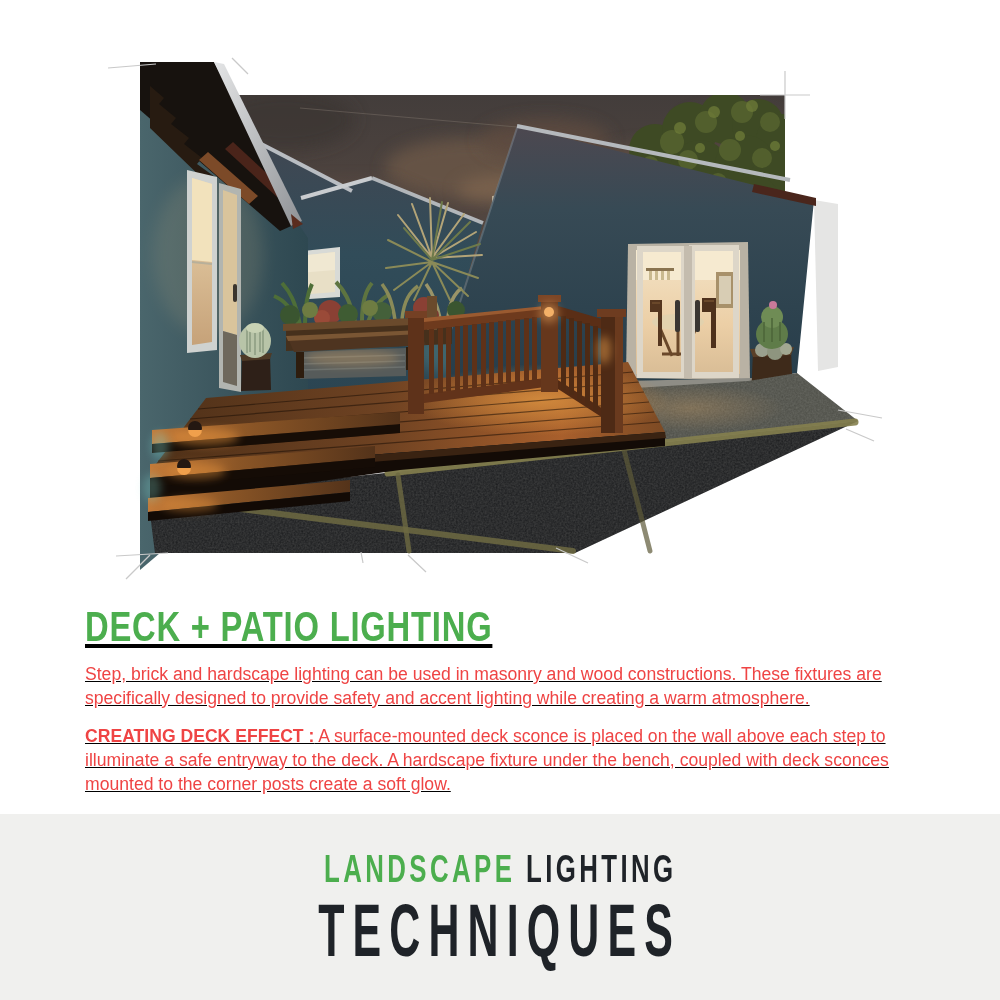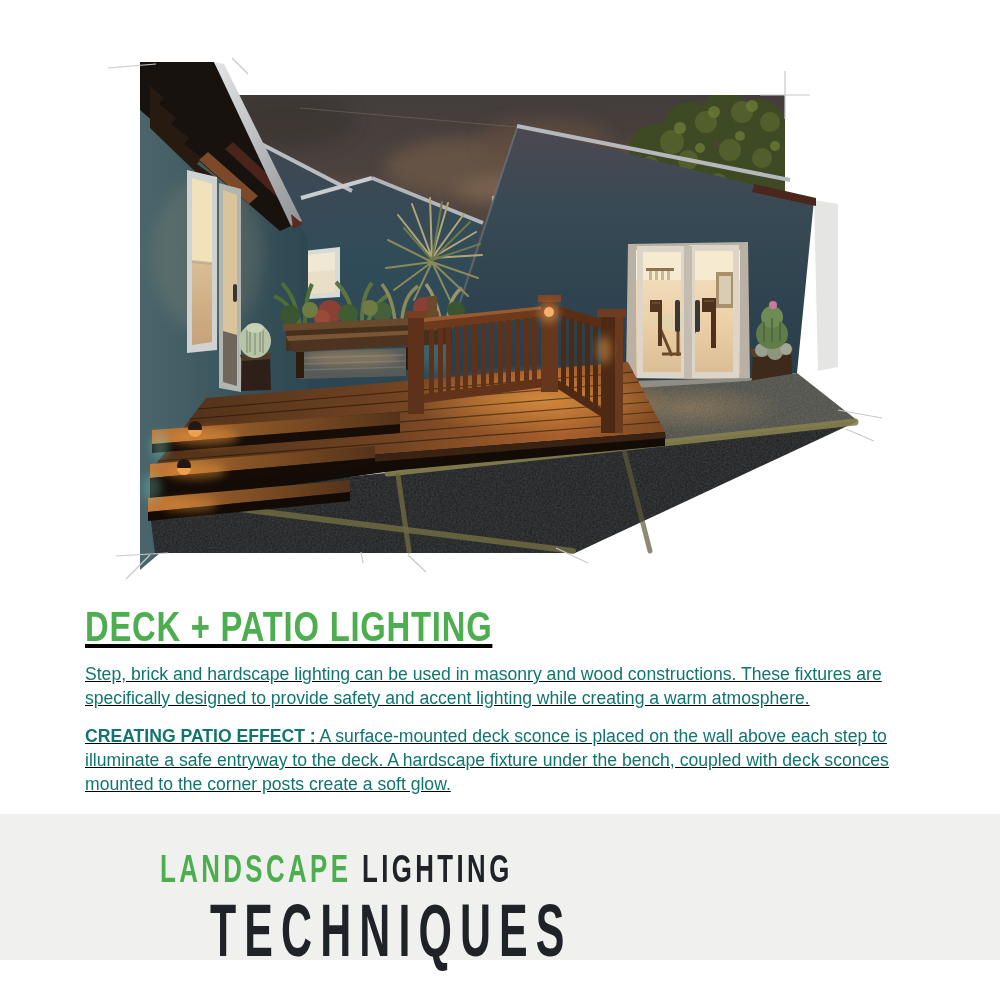--- a/index.html
+++ b/index.html
@@ -8,26 +8,26 @@
     background:#ffffff;
     font-family:"Liberation Sans", sans-serif;
   }
   .scene-wrap{position:absolute;left:0;top:0;width:1000px;height:590px;}
   .text-block{position:absolute;left:85px;top:606px;width:856px;text-decoration:underline;}
   .main-heading{
     margin:0;color:#4cae4e;font-weight:700;font-size:42px;line-height:1.0;
     letter-spacing:1px;transform:scaleX(.78);transform-origin:left top;white-space:nowrap;
   }
   .body-par{
-    margin:14px 0 0 0;font-size:17.6px;line-height:24px;color:#0f766e;
+    margin:14px 0 0 0;font-size:17.6px;line-height:24px;color:#ef4444;
   }
   .body-par b{font-weight:700;}
   .footer-band{
-    position:absolute;left:0;top:814px;width:1000px;height:146px;background:#f0f0ee;
-    display:flex;flex-direction:column;justify-content:flex-start;
+    position:absolute;left:0;top:814px;width:1000px;height:186px;background:#f0f0ee;
+    display:flex;flex-direction:column;align-items:center;justify-content:flex-start;
   }
   .brand-line1{
     margin-top:36px;font-size:38px;font-weight:700;letter-spacing:5px;white-space:nowrap;
     transform:scaleX(.68);transform-origin:center top;color:#1f2328;line-height:1;
   }
   .brand-line1 .green{color:#4cae4e;}
   .brand-line2{
     margin-top:6px;font-size:74px;font-weight:700;letter-spacing:14px;white-space:nowrap;
     transform:scaleX(.58);transform-origin:center top;color:#1f2328;line-height:1;
   }
@@ -408,19 +408,19 @@
     <line x1="361" y1="552" x2="363" y2="563"></line>
     <line x1="408" y1="555" x2="426" y2="572"></line>
     <line x1="556" y1="548" x2="588" y2="563"></line>
   </g>
 </svg>
 </div>
 
 <div class="text-block">
   <h1 class="main-heading">DECK + PATIO LIGHTING</h1>
   <p class="body-par">Step, brick and hardscape lighting can be used in masonry and wood constructions. These fixtures are specifically designed to provide safety and accent lighting while creating a warm atmosphere.</p>
-  <p class="body-par"><b>CREATING PATIO EFFECT :</b><span> A surface-mounted deck sconce is placed on the wall above each step to illuminate a safe entryway to the deck. A hardscape fixture under the bench, coupled with deck sconces mounted to the corner posts create a soft glow.</span></p>
+  <p class="body-par"><b>CREATING DECK EFFECT :</b><span> A surface-mounted deck sconce is placed on the wall above each step to illuminate a safe entryway to the deck. A hardscape fixture under the bench, coupled with deck sconces mounted to the corner posts create a soft glow.</span></p>
 </div>
 
 <div class="footer-band">
   <div class="brand-line1"><span class="green">LANDSCAPE</span><span> LIGHTING</span></div>
   <div class="brand-line2">TECHNIQUES</div>
 </div>
 
 </body></html>

